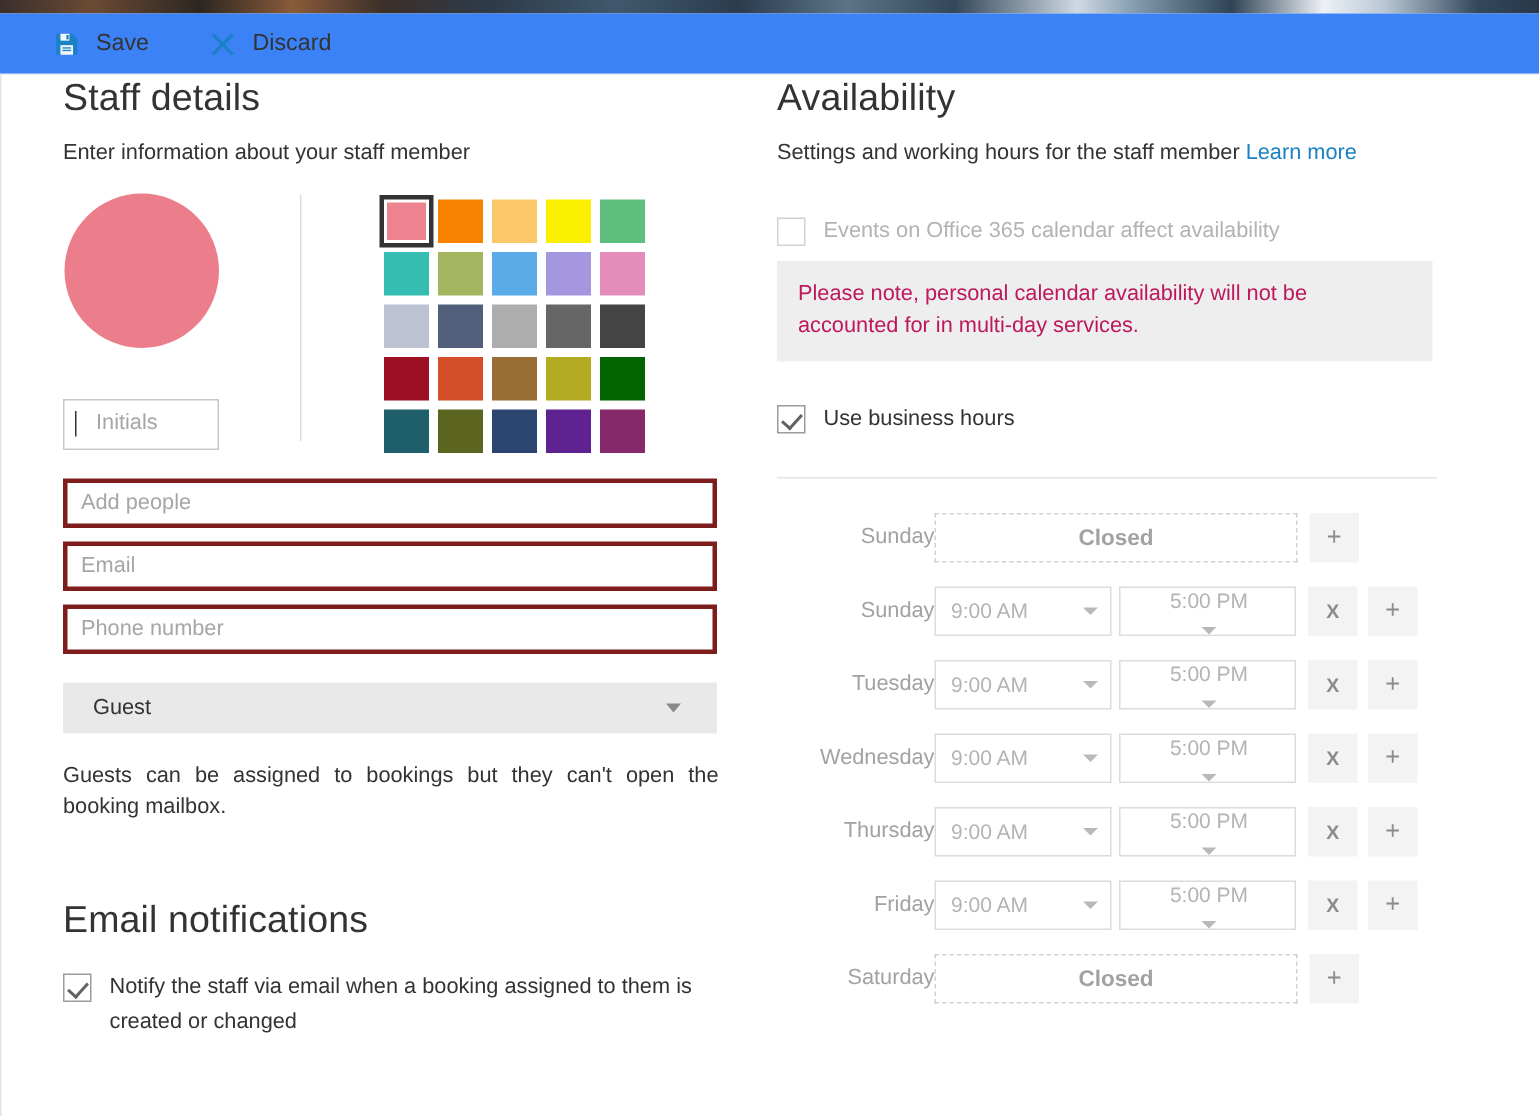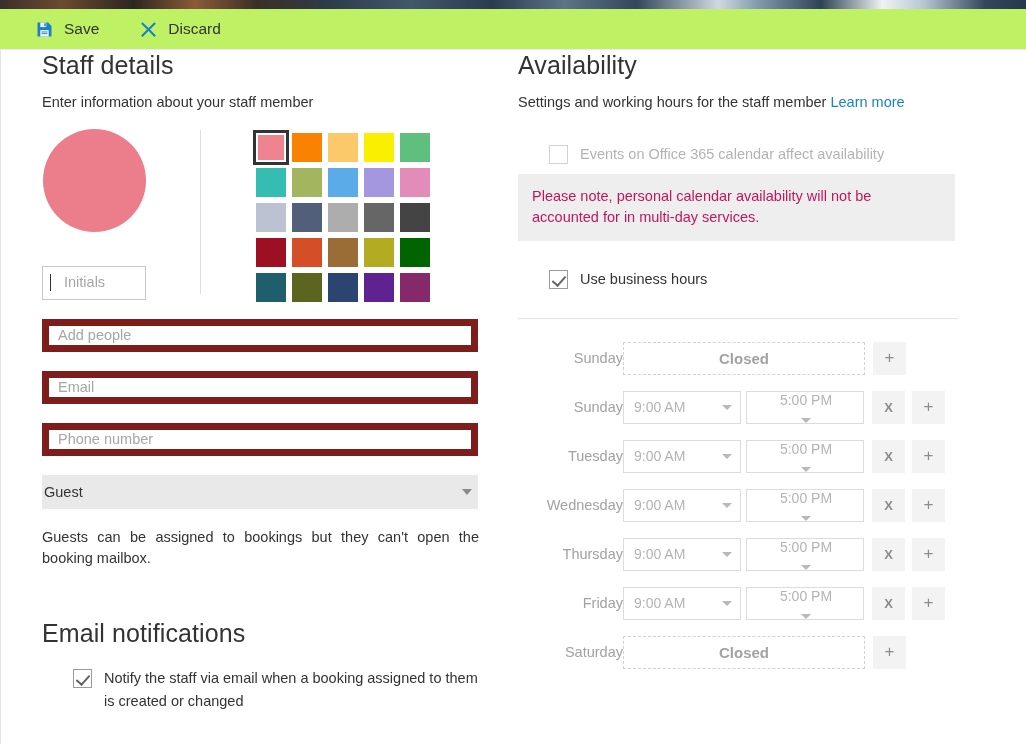--- a/index.html
+++ b/index.html
@@ -44,21 +44,21 @@
         #33485c 96%,
         #27384a 100%);
     overflow: hidden;
   }
 
   
   .command-bar {
     position: absolute;
     top: 9px; left: 0;
     width: 1026px; height: 41px;
-    background: #bef264;
+    background: #3b82f6;
     display: flex;
     align-items: center;
     padding-left: 33px;
     border-bottom: 1px solid #e8eef4;
   }
   .cmd-btn {
     display: flex;
     align-items: center;
     gap: 11px;
     height: 41px;
@@ -196,40 +196,40 @@
   .swatch-cell.selected {
     border: 3px solid #333333;
   }
   .swatch-cell.selected .swatch {
     width: 26px; height: 25px;
   }
 
   
   .field {
     width: 436px; height: 33px;
-    border: 7px solid #7f1d1d;
+    border: 3px solid #7f1d1d;
     background: #ffffff;
     display: flex;
     align-items: center;
     padding: 0 9px;
     font-size: 14.5px;
     color: #a6a6a6;
     cursor: text;
   }
   .field-stack { margin-top: 14px; }
-  .field-stack > .field + .field { margin-top: 19px; }
+  .field-stack > .field + .field { margin-top: 9px; }
 
   .dropdown {
     margin-top: 19px;
     width: 436px; height: 34px;
     background: #e9e9e9;
     border: none;
     display: flex;
     align-items: center;
-    padding: 0 2px;
+    padding: 0 20px;
     font-size: 14.5px;
     color: #333333;
     cursor: pointer;
     justify-content: space-between;
   }
   .dd-caret {
     width: 0; height: 0;
     border-left: 5.5px solid transparent;
     border-right: 5.5px solid transparent;
     border-top: 6px solid #8a8a8a;
@@ -244,21 +244,20 @@
     line-height: 1.5;
     text-align: justify;
   }
 
   .email-section { margin-top: 48px; }
 
   .checkrow {
     display: flex;
     align-items: flex-start;
     gap: 12px;
-    margin-left: 31px;
   }
   .checkbox {
     width: 19px; height: 19px;
     border: 1px solid #9b9b9b;
     background: #ffffff;
     flex: none;
     position: relative;
     cursor: pointer;
     margin-top: 2px;
   }

